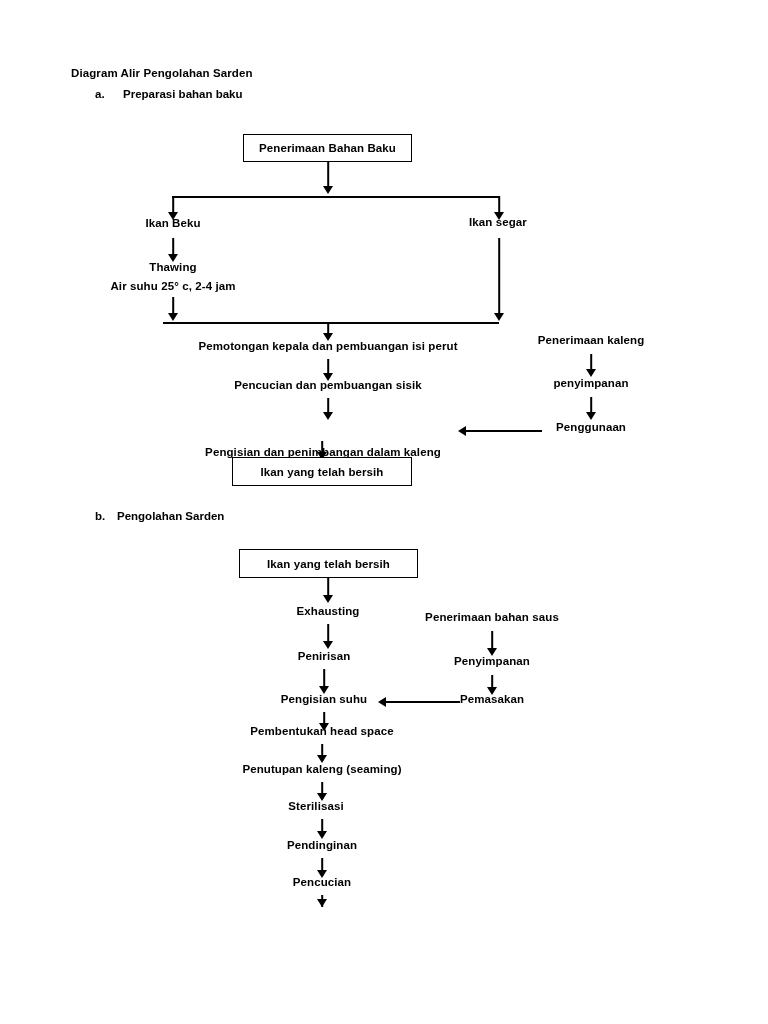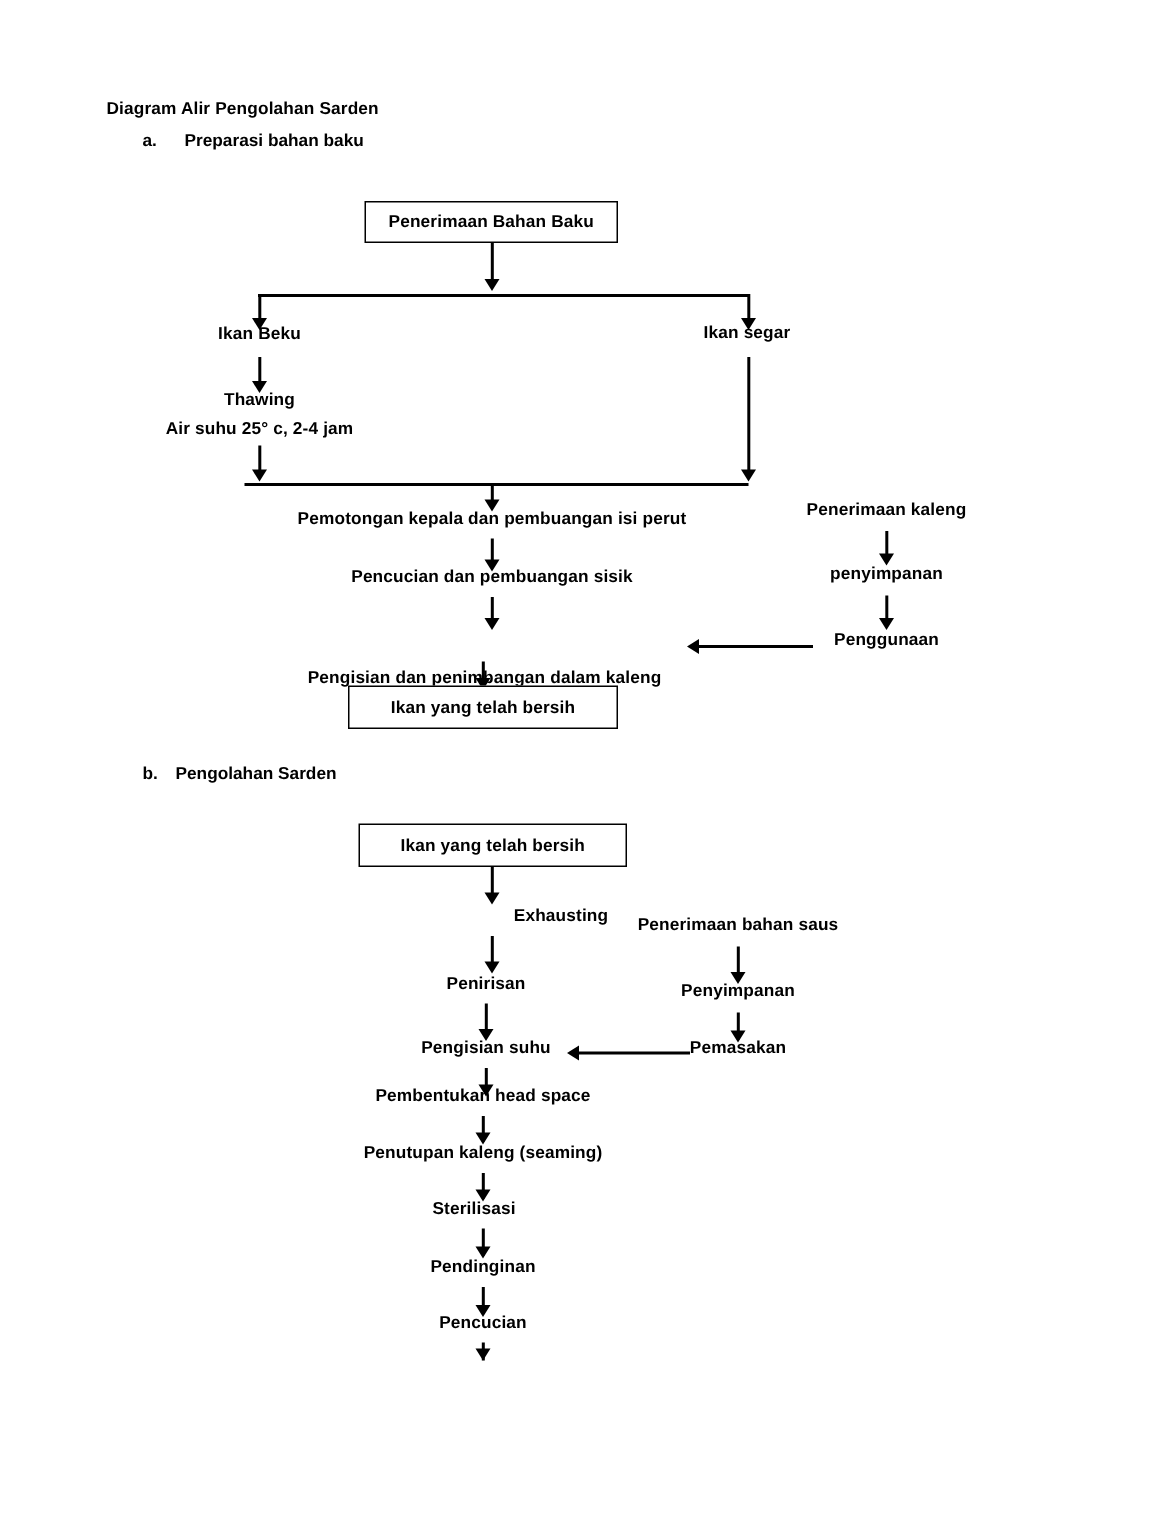--- a/index.html
+++ b/index.html
@@ -166,21 +166,21 @@
   <div class="node" style="left:591px; top:421px;">Penggunaan</div>
 
   <div class="hline" style="left:466px; top:430px; width:76px;"></div>
   <div class="arrow-left" style="left:458px; top:426px;"></div>
 
   <div class="box" style="left:239px; top:549px; width:179px; height:29px;">Ikan yang telah bersih</div>
 
   <div class="vline" style="left:328px; top:578px; height:20px;"></div>
   <div class="arrow-down" style="left:328px; top:595px;"></div>
 
-  <div class="node" style="left:328px; top:605px;margin-left:46px;">Exhausting</div>
+  <div class="node" style="left:328px; top:605px;">Exhausting</div>
   <div class="vline" style="left:328px; top:624px; height:20px;"></div>
   <div class="arrow-down" style="left:328px; top:641px;"></div>
 
   <div class="node" style="left:324px; top:650px;">Penirisan</div>
   <div class="vline" style="left:324px; top:669px; height:20px;"></div>
   <div class="arrow-down" style="left:324px; top:686px;"></div>
 
   <div class="node" style="left:324px; top:693px;">Pengisian suhu</div>
   <div class="vline" style="left:324px; top:712px; height:17px;"></div>
   <div class="arrow-down" style="left:324px; top:723px;"></div>

